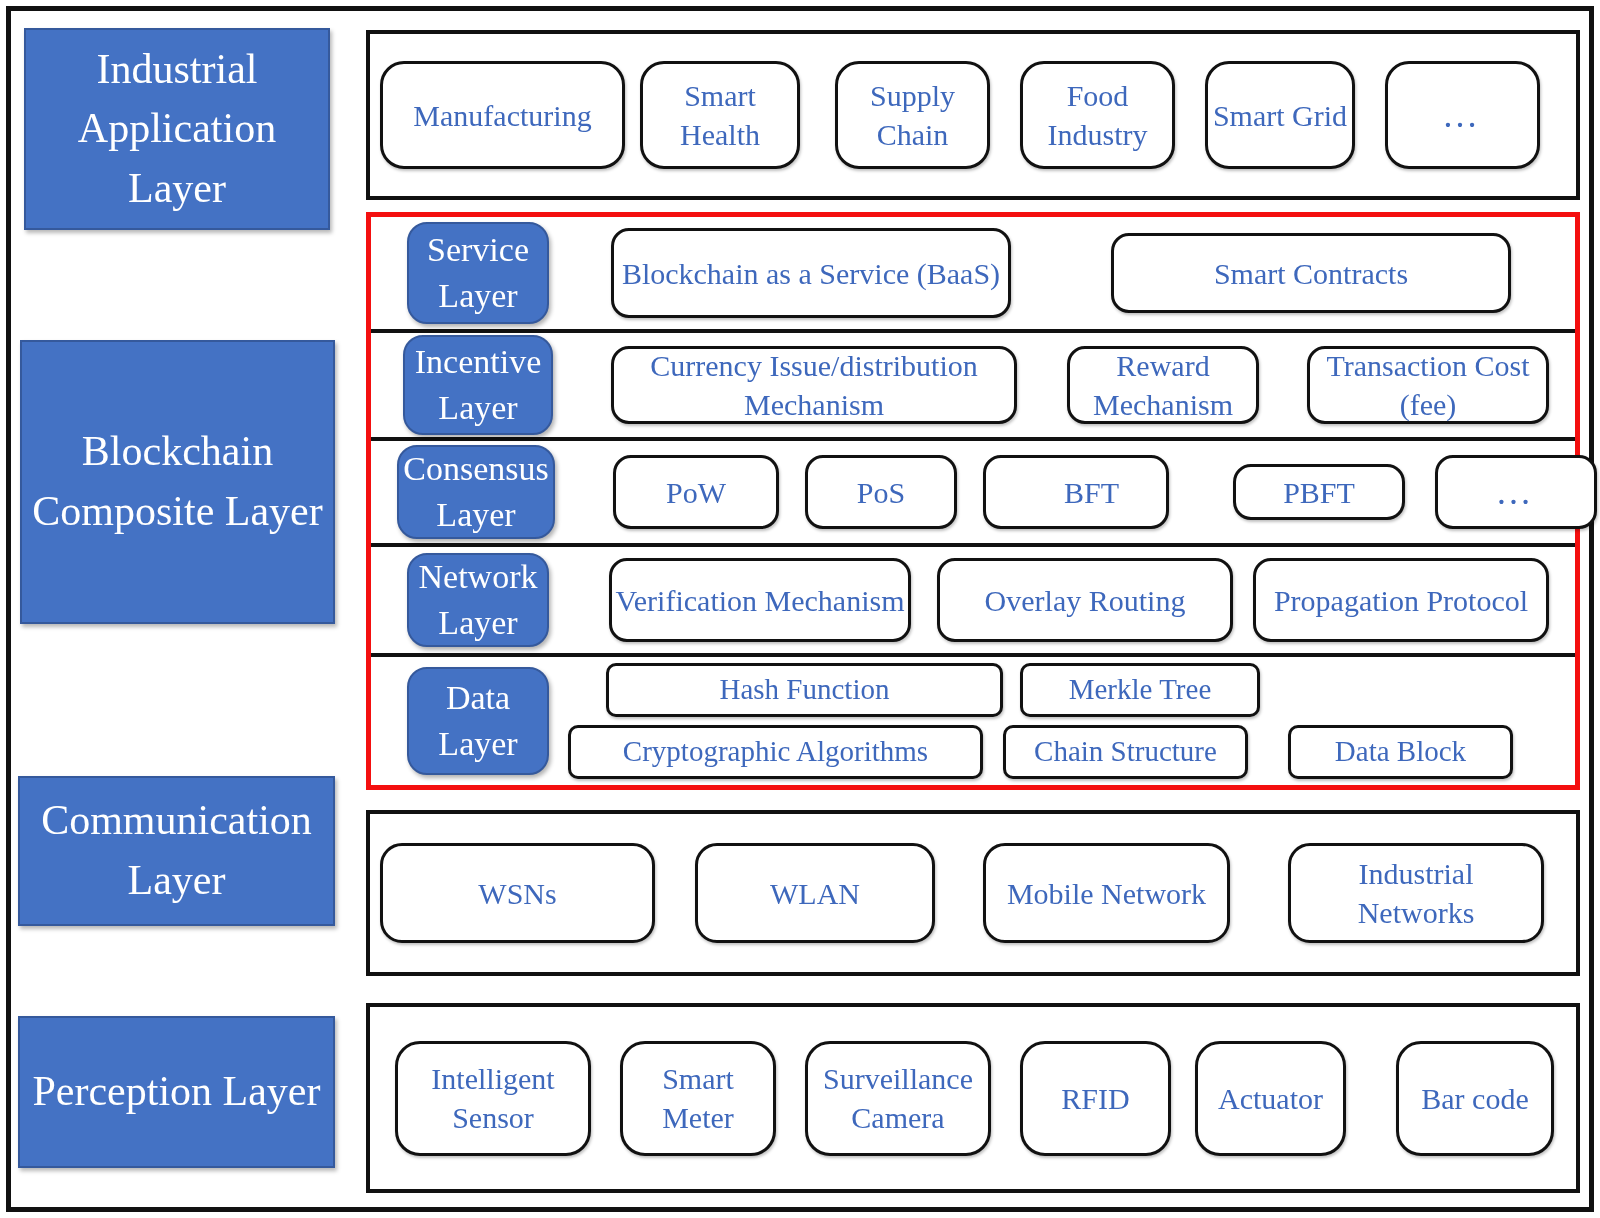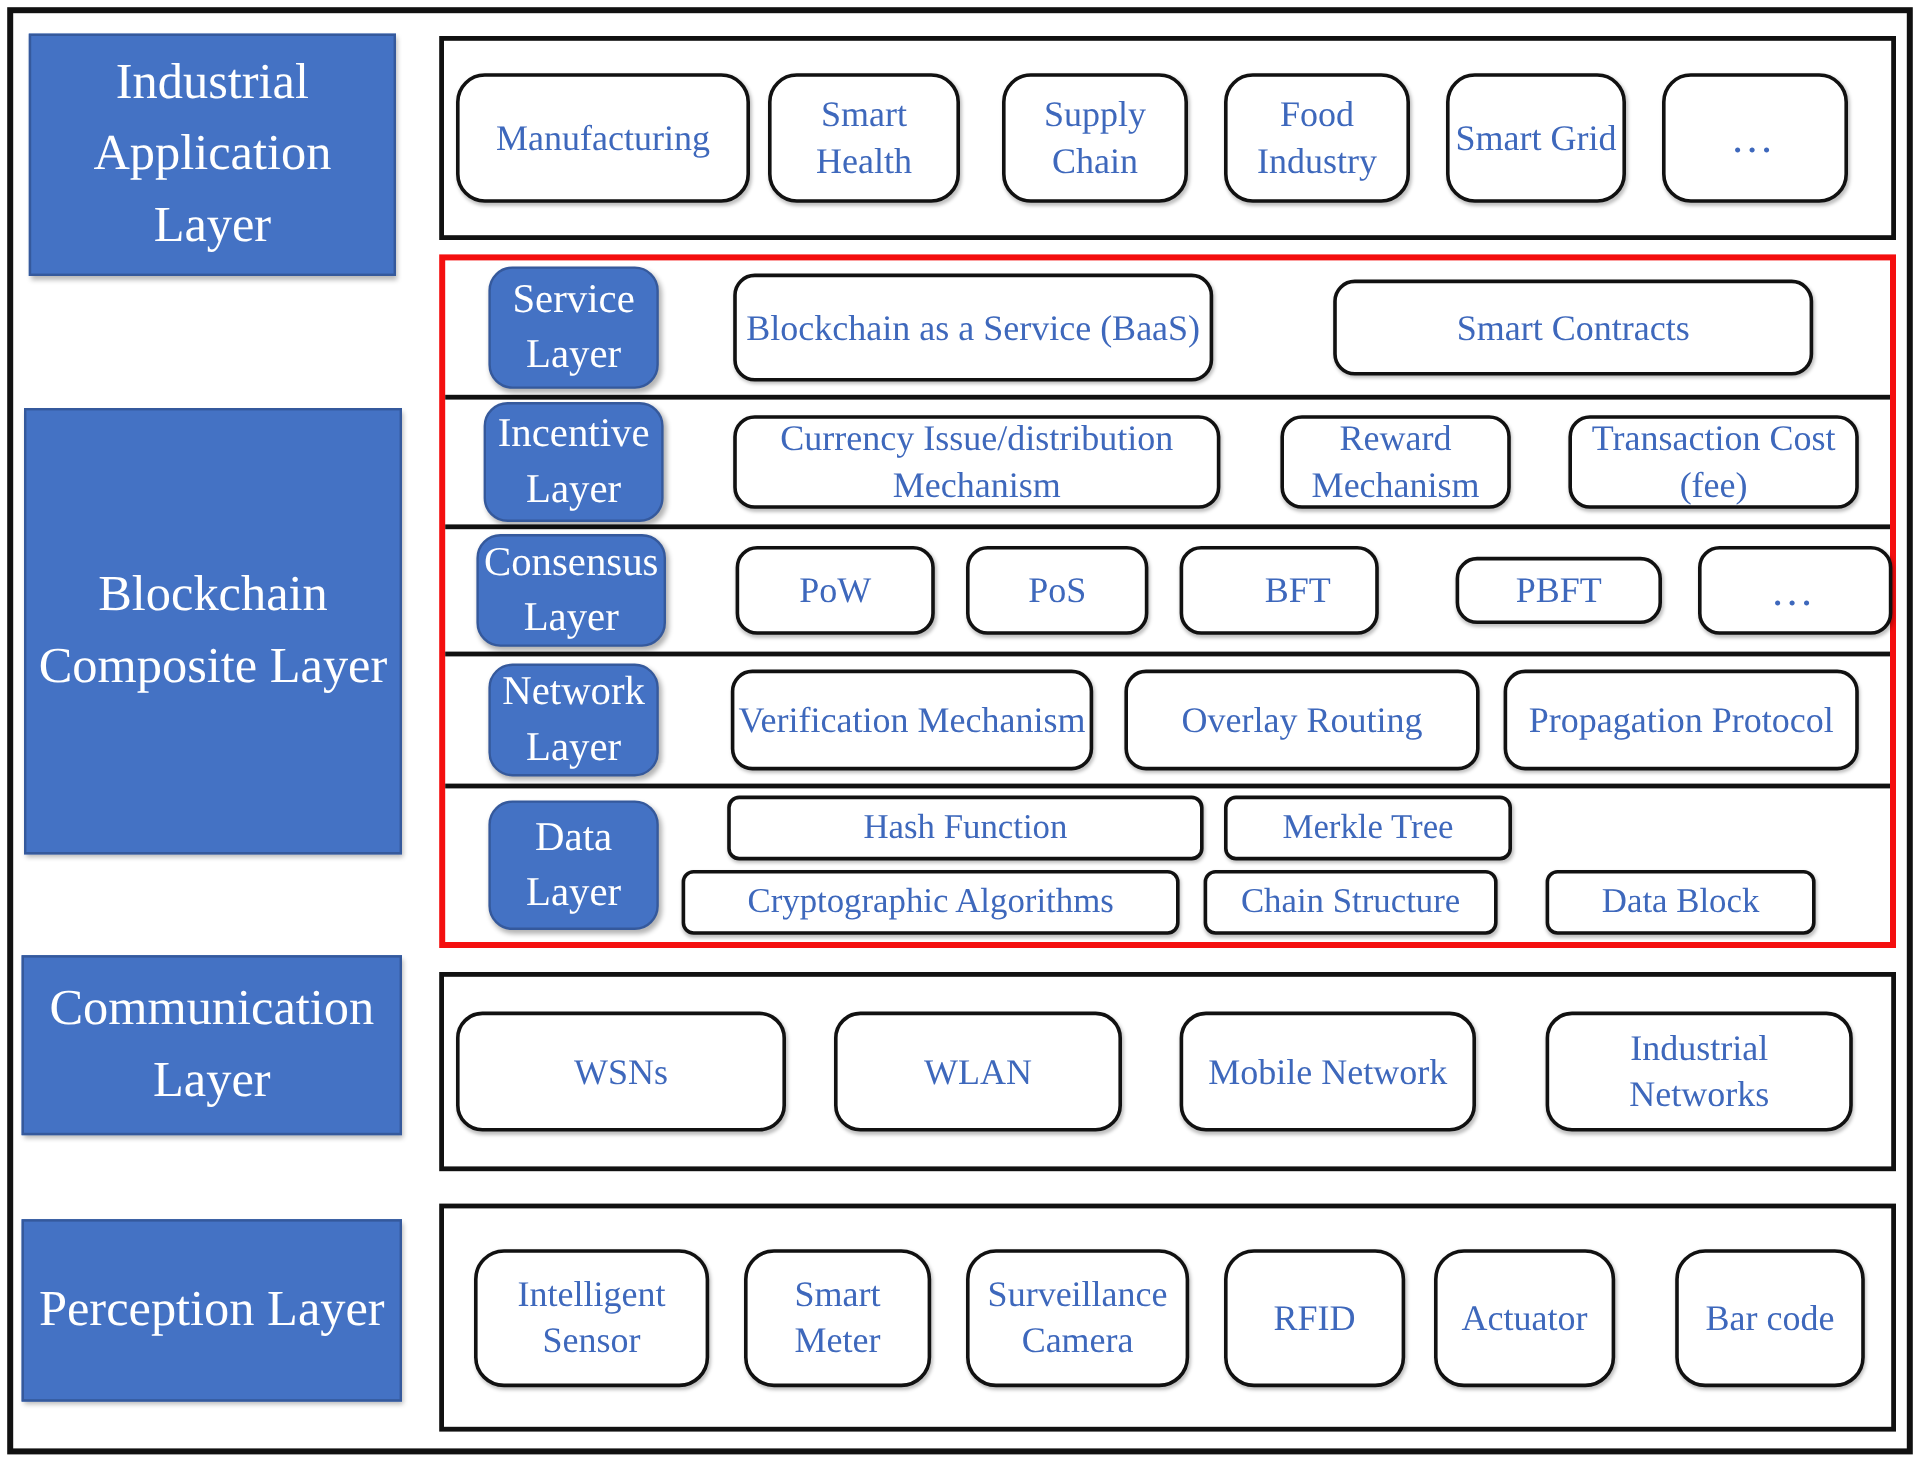--- a/index.html
+++ b/index.html
@@ -25,22 +25,22 @@
     display: flex;
     align-items: center;
     justify-content: center;
     text-align: center;
     font-size: 42px;
     line-height: 1.42;
     box-sizing: border-box;
     box-shadow: 2px 3px 4px rgba(0,0,0,0.28);
   }
   #lbl-industrial     { left: 24px;  top: 28px;   width: 306px; height: 202px; }
-  #lbl-composite      { left: 20px;  top: 340px;  width: 315px; height: 372px; }
-  #lbl-communication  { left: 18px;  top: 796px;  width: 317px; height: 150px; }
+  #lbl-composite      { left: 20px;  top: 340px;  width: 315px; height: 284px; }
+  #lbl-communication  { left: 18px;  top: 776px;  width: 317px; height: 150px; }
   #lbl-perception     { left: 18px;  top: 1016px; width: 317px; height: 152px; }
 
   
   .panel {
     position: absolute;
     left: 366px;
     width: 1214px;
     border: 4px solid #111111;
     background: #ffffff;
     box-sizing: border-box;
@@ -129,21 +129,21 @@
   
   #tab-incentive { margin-left: 32px; width: 150px; height: 100px; }
   #b-currency    { margin-left: 58px; width: 406px; height: 78px; }
   #b-reward      { margin-left: 50px; width: 192px; height: 78px; }
   #b-transaction { margin-left: 48px; width: 242px; height: 78px; }
 
   
   #tab-consensus { margin-left: 26px; width: 158px; height: 94px; }
   #b-pow  { margin-left: 58px; width: 166px; height: 74px; text-align: right; }
   #b-pos  { margin-left: 26px; width: 152px; height: 74px; }
-  #b-bft  { margin-left: 26px; width: 166px; height: 74px; padding-left: 31px; }
+  #b-bft  { margin-left: 26px; width: 186px; height: 74px; padding-left: 31px; }
   #b-pbft { margin-left: 64px; width: 172px; height: 56px; }
   #b-consdots { margin-left: 30px; width: 162px; height: 74px; }
 
   
   #tab-network   { margin-left: 36px; width: 142px; height: 94px; }
   #b-verification { margin-left: 60px; width: 302px; height: 84px; }
   #b-overlay      { margin-left: 26px; width: 296px; height: 84px; }
   #b-propagation  { margin-left: 20px; width: 296px; height: 84px; }
 
   

